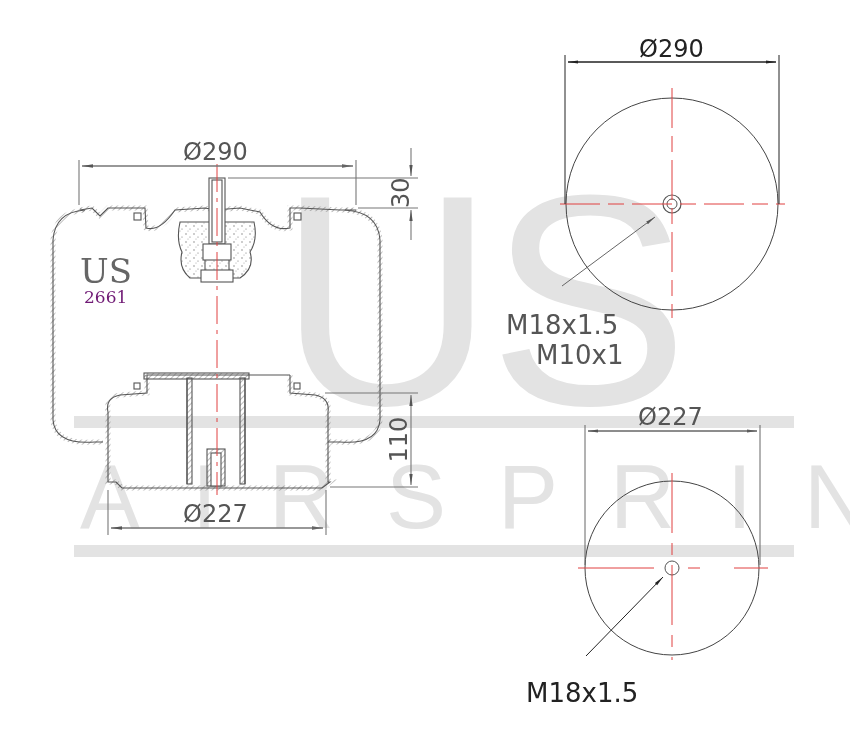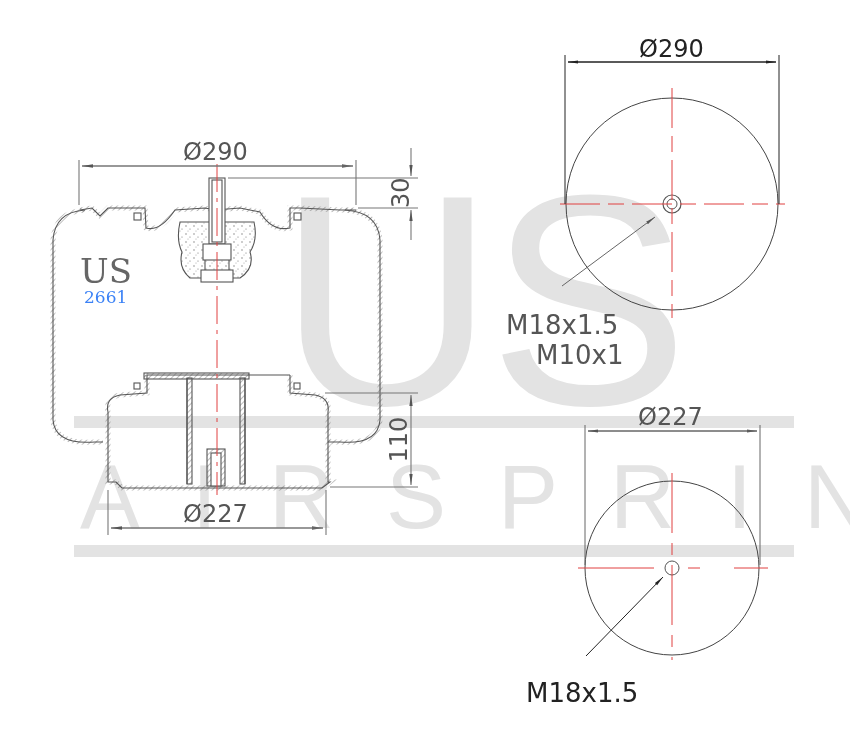--- a/index.html
+++ b/index.html
@@ -5,21 +5,21 @@
   html, body { margin:0; padding:0; background:#ffffff; }
   body { width:850px; height:750px; position:relative; overflow:hidden; font-family:"DejaVu Sans", sans-serif; }
   .canvas { position:absolute; left:0; top:0; width:850px; height:750px; }
   .wm-us { position:absolute; left:278px; top:150px; font-family:"Liberation Sans", sans-serif; font-size:300px; line-height:1; color:#e3e3e3; letter-spacing:-6px; font-weight:400; }
   .wm-reg { position:absolute; left:562px; top:190px; font-family:"Liberation Sans", sans-serif; font-size:26px; color:#e3e3e3; }
   .wm-bar { position:absolute; left:74px; background:#e3e3e3; height:12px; width:720px; }
   .wm-air { position:absolute; left:80px; top:452px; font-family:"Liberation Sans", sans-serif; font-size:90px; line-height:1; color:#e3e3e3; letter-spacing:52px; white-space:nowrap; }
   .dim { position:absolute; font-family:"DejaVu Sans", sans-serif; color:#555; font-size:24px; line-height:1; }
   .dim-dark { color:#222; }
   .brand-us { position:absolute; left:80px; top:254px; font-family:"DejaVu Serif", serif; font-size:34px; color:#666; line-height:1; }
-  .brand-num { position:absolute; left:84px; top:289px; font-family:"DejaVu Serif", serif; font-size:17px; color:#3b82f6; line-height:1; }
+  .brand-num { position:absolute; left:84px; top:289px; font-family:"DejaVu Serif", serif; font-size:17px; color:#701a75; line-height:1; }
   .vert { transform:rotate(-90deg); transform-origin:center; }
   .note { position:absolute; font-family:"DejaVu Sans", sans-serif; font-size:26px; color:#555; line-height:1.35;margin-top:12px; }
 </style>
 </head>
 <body>
 
 <div class="canvas">
 
   <div class="wm-us">US</div>
   <div class="wm-reg">®</div>

